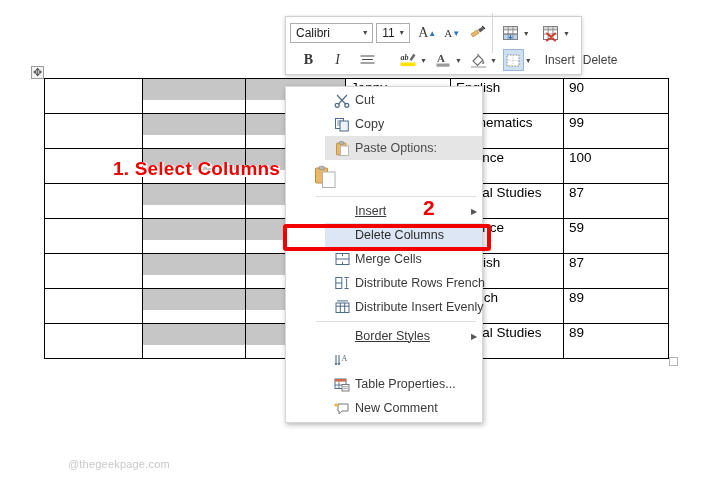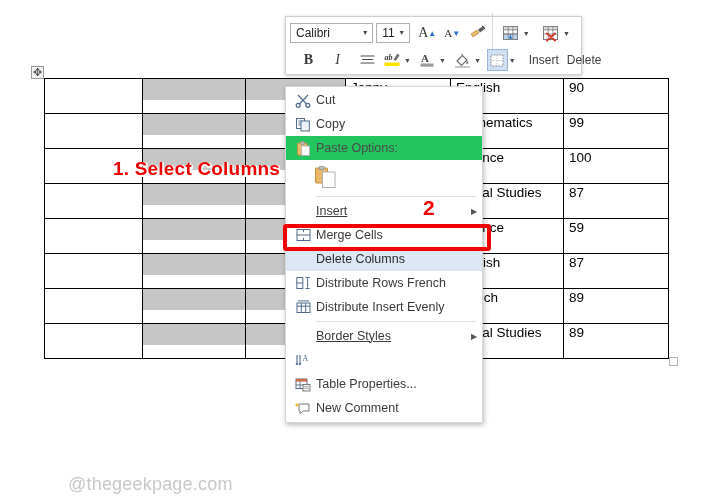--- a/index.html
+++ b/index.html
@@ -220,20 +220,21 @@
     font-size: 12.5px;
     color: #3a3a3a;
   }
   .cm-item {
     display: flex;
     align-items: center;
     height: 24px;
     padding-left: 4px;
     position: relative;
     white-space: nowrap;
+    margin-left: 39px;
   }
   .cm-item .cm-icon {
     width: 26px;
     min-width: 26px;
     text-align: center;
     font-size: 13px;
     color: #4f6b8a;
     display: flex;
     align-items: center;
     justify-content: center;
@@ -243,21 +244,21 @@
     color: #3a3a3a;
     line-height: 15px;
   }
   .cm-item .cm-sub {
     width: 16px;
     text-align: center;
     font-size: 8px;
     color: #555;
   }
   .cm-item.header {
-    background: #22c55e;
+    background: #e5e5e5;
     color: #444;
     font-weight: normal;
   }
   .cm-item.header .cm-label { color: #4a4a4a; }
   .cm-paste-row {
     height: 34px;
     display: flex;
     align-items: center;
     padding-left: 28px;
   }
@@ -294,23 +295,23 @@
     color: #ee0000;
     text-shadow: 1.5px 1.5px 0 #ffffff, -0.5px -0.5px 0 #ffffff,
                  1.5px -0.5px 0 #ffffff, -0.5px 1.5px 0 #ffffff;
     line-height: 1;
   }
 
   
   #watermark {
     position: absolute;
     left: 68px;
-    top: 474px;
+    top: 458px;
     font-family: "Liberation Sans", sans-serif;
-    font-size: 18px;
+    font-size: 11px;
     color: #c8c8c8;
     letter-spacing: 0.2px;
   }
 
   
   svg.ico { display:block; }
 </style>
 </head>
 <body>
 
@@ -460,21 +461,21 @@
     </div>
     <div class="tbtn" style="margin-left:9px;">
       <svg class="ico" width="15" height="12" viewBox="0 0 15 12">
         <g stroke="#4a4a4a" stroke-width="1.2" stroke-linecap="round">
           <line x1="1" y1="2" x2="14" y2="2"></line>
           <line x1="2.5" y1="5.5" x2="12.5" y2="5.5"></line>
           <line x1="1" y1="9" x2="14" y2="9"></line>
         </g>
       </svg>
     </div>
-    <div class="tbtn" style="margin-left:4px;font-style:italic;">
+    <div class="tbtn" style="margin-left:20px;font-style:italic;">
       <svg class="ico" width="17" height="16" viewBox="0 0 17 16">
         <text x="0.5" y="8" font-family="Liberation Serif, serif" font-size="8" font-weight="bold" fill="#3b3b3b">ab</text>
         <path d="M9.5 7.5 L13.5 1.5 L15.5 3.5 L11.5 9 Z" fill="#6f6f6f"></path>
         <rect x="0.5" y="10.5" width="15" height="3.6" fill="#ffe400"></rect>
       </svg>
     </div>
     <span class="dd-arrow">▼</span>
 
     <div class="tbtn" style="margin-left:5px;">
       <svg class="ico" width="16" height="16" viewBox="0 0 16 16">
@@ -559,35 +560,35 @@
   </div>
 
   <div class="cm-sep"></div>
 
   <div class="cm-item">
     <span class="cm-icon"></span>
     <span class="cm-label ul">Insert</span>
     <span class="cm-sub">▶</span>
   </div>
 
+  <div class="cm-item highlight">
+    <span class="cm-icon"></span>
+    <span class="cm-label">Delete Columns</span>
+  </div>
+
   <div class="cm-item">
     <span class="cm-icon">
       <svg class="ico" width="15" height="14" viewBox="0 0 15 14">
         <rect x="1" y="1.5" width="13" height="11" fill="#fff" stroke="#4f6b8a" stroke-width="1"></rect>
         <line x1="1" y1="7" x2="14" y2="7" stroke="#4f6b8a" stroke-width="1"></line>
         <line x1="7.5" y1="1.5" x2="7.5" y2="4.2" stroke="#4f6b8a" stroke-width="1"></line>
         <line x1="7.5" y1="9.8" x2="7.5" y2="12.5" stroke="#4f6b8a" stroke-width="1"></line>
       </svg>
     </span>
     <span class="cm-label">Merge Cells</span>
-  </div>
-
-  <div class="cm-item highlight">
-    <span class="cm-icon"></span>
-    <span class="cm-label">Delete Columns</span>
   </div>
 
   <div class="cm-item">
     <span class="cm-icon">
       <svg class="ico" width="15" height="14" viewBox="0 0 15 14">
         <rect x="0.8" y="1.5" width="6" height="11" fill="#fff" stroke="#4f6b8a" stroke-width="1"></rect>
         <line x1="0.8" y1="7" x2="6.8" y2="7" stroke="#4f6b8a" stroke-width="1"></line>
         <line x1="9.5" y1="1.5" x2="13.8" y2="1.5" stroke="#4f6b8a" stroke-width="1"></line>
         <line x1="9.5" y1="12.5" x2="13.8" y2="12.5" stroke="#4f6b8a" stroke-width="1"></line>
         <line x1="11.6" y1="2.4" x2="11.6" y2="11.6" stroke="#4f6b8a" stroke-width="1"></line>

